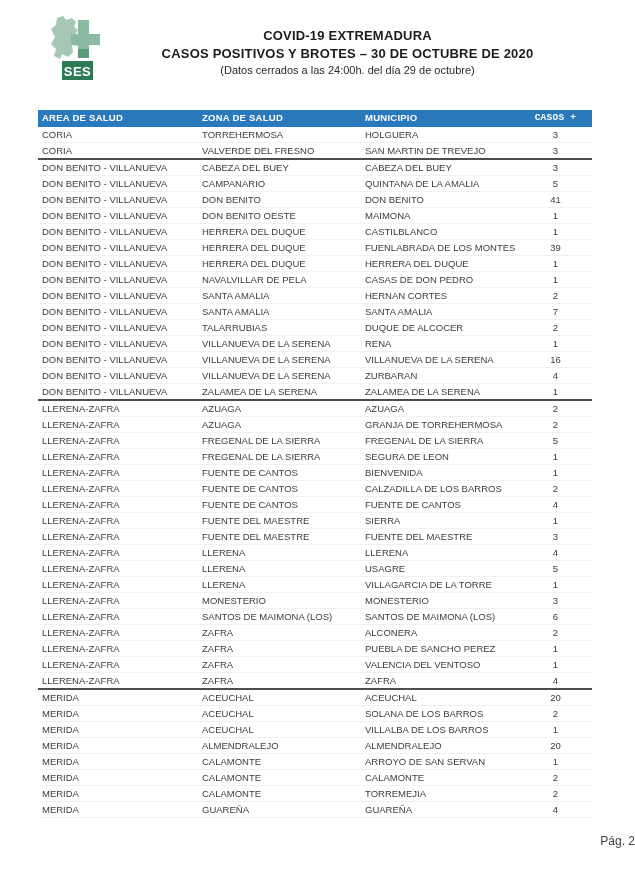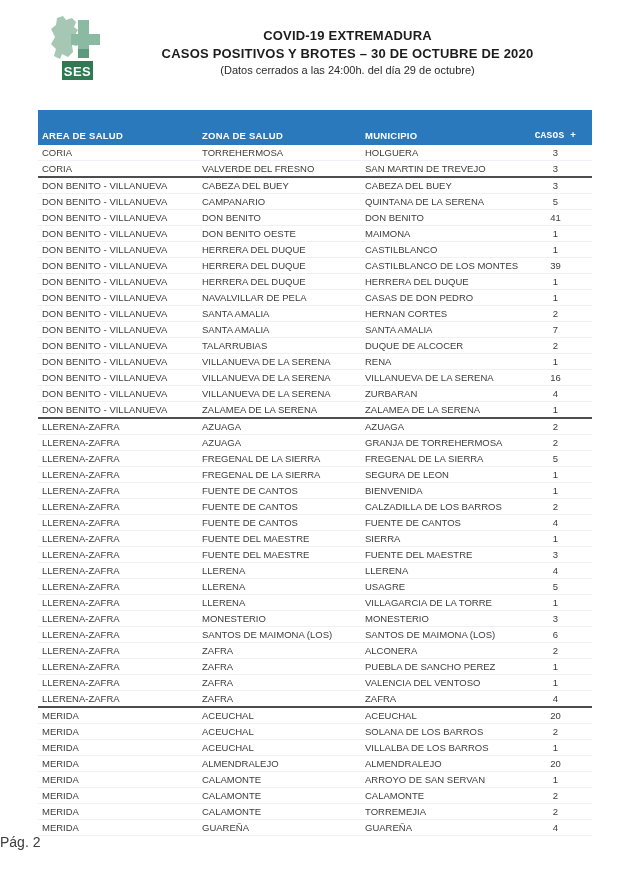--- a/index.html
+++ b/index.html
@@ -20,28 +20,28 @@
   .logo text{font-family:"Liberation Sans",sans-serif;font-weight:bold;font-size:13px;fill:#ffffff;letter-spacing:0.5px;}
 
   .title-block{position:absolute;top:28px;left:0;width:100%;text-align:center;transform:translateX(30px);color:#1c1c1c;}
   .t1{font-size:13px;font-weight:700;letter-spacing:0.2px;}
   .t2{font-size:13px;font-weight:700;letter-spacing:0.2px;margin-top:3px;}
   .note{font-size:11px;margin-top:3px;color:#2a2a2a;}
 
   table.cases{position:absolute;left:38px;top:110px;width:554px;border-collapse:collapse;table-layout:fixed;}
   col.c1{width:160px;} col.c2{width:163px;} col.c3{width:158px;} col.c4{width:73px;}
   thead th{background:var(--header-bg);color:#ffffff;font-size:9.5px;font-weight:700;text-align:left;
-           padding:20px 0 4px 4px;letter-spacing:0.25px;white-space:nowrap;margin-left:48px;}
+           padding:2px 0 4px 4px;letter-spacing:0.25px;white-space:nowrap;margin-left:48px;}
   thead th.num{text-align:center;padding-left:0;font-family:Liberation Mono, monospace;}
   td{font-size:9.5px;color:var(--text);padding:0 0 0 4px;height:15px;line-height:15px;
      border-bottom:1px solid var(--row-line);white-space:nowrap;overflow:hidden;}
   td.num{text-align:center;padding-left:0;}
   tbody.divided tr:first-child td{border-top:2px solid var(--divider);}
 
-  .footer{position:absolute;top:834px;left:0;width:100%;text-align:left;font-size:14px;color:var(--text);}
+  .footer{position:absolute;top:834px;left:0;width:100%;text-align:right;font-size:12px;color:var(--text);}
 </style>
 </head>
 <body>
 
 <div class="page">
 
   <svg class="logo" viewBox="0 0 52 68" aria-hidden="true">
     <path d="M8,2 L14,0 L17,4 L23,2 L27,6 L25,11 L29,14 L26,19 L31,24 L28,30 L23,29 L24,36 L19,41 L13,38 L11,43 L5,40 L7,33 L2,28 L6,21 L2,13 L7,9 Z" fill="var(--logo-light)"></path>
     <rect x="29" y="4" width="11" height="38" fill="var(--logo-mid)"></rect>
     <rect x="22" y="18" width="29" height="11" fill="var(--logo-mid)"></rect>
@@ -88,21 +88,21 @@
       <tbody class="divided">
         <tr>
           <td>DON BENITO - VILLANUEVA</td>
           <td>CABEZA DEL BUEY</td>
           <td>CABEZA DEL BUEY</td>
           <td class="num">3</td>
         </tr>
         <tr>
           <td>DON BENITO - VILLANUEVA</td>
           <td>CAMPANARIO</td>
-          <td>QUINTANA DE LA SERENA</td>
+          <td>QUINTANA DE LA AMALIA</td>
           <td class="num">5</td>
         </tr>
         <tr>
           <td>DON BENITO - VILLANUEVA</td>
           <td>DON BENITO</td>
           <td>DON BENITO</td>
           <td class="num">41</td>
         </tr>
         <tr>
           <td>DON BENITO - VILLANUEVA</td>
@@ -112,21 +112,21 @@
         </tr>
         <tr>
           <td>DON BENITO - VILLANUEVA</td>
           <td>HERRERA DEL DUQUE</td>
           <td>CASTILBLANCO</td>
           <td class="num">1</td>
         </tr>
         <tr>
           <td>DON BENITO - VILLANUEVA</td>
           <td>HERRERA DEL DUQUE</td>
-          <td>CASTILBLANCO DE LOS MONTES</td>
+          <td>FUENLABRADA DE LOS MONTES</td>
           <td class="num">39</td>
         </tr>
         <tr>
           <td>DON BENITO - VILLANUEVA</td>
           <td>HERRERA DEL DUQUE</td>
           <td>HERRERA DEL DUQUE</td>
           <td class="num">1</td>
         </tr>
         <tr>
           <td>DON BENITO - VILLANUEVA</td>

